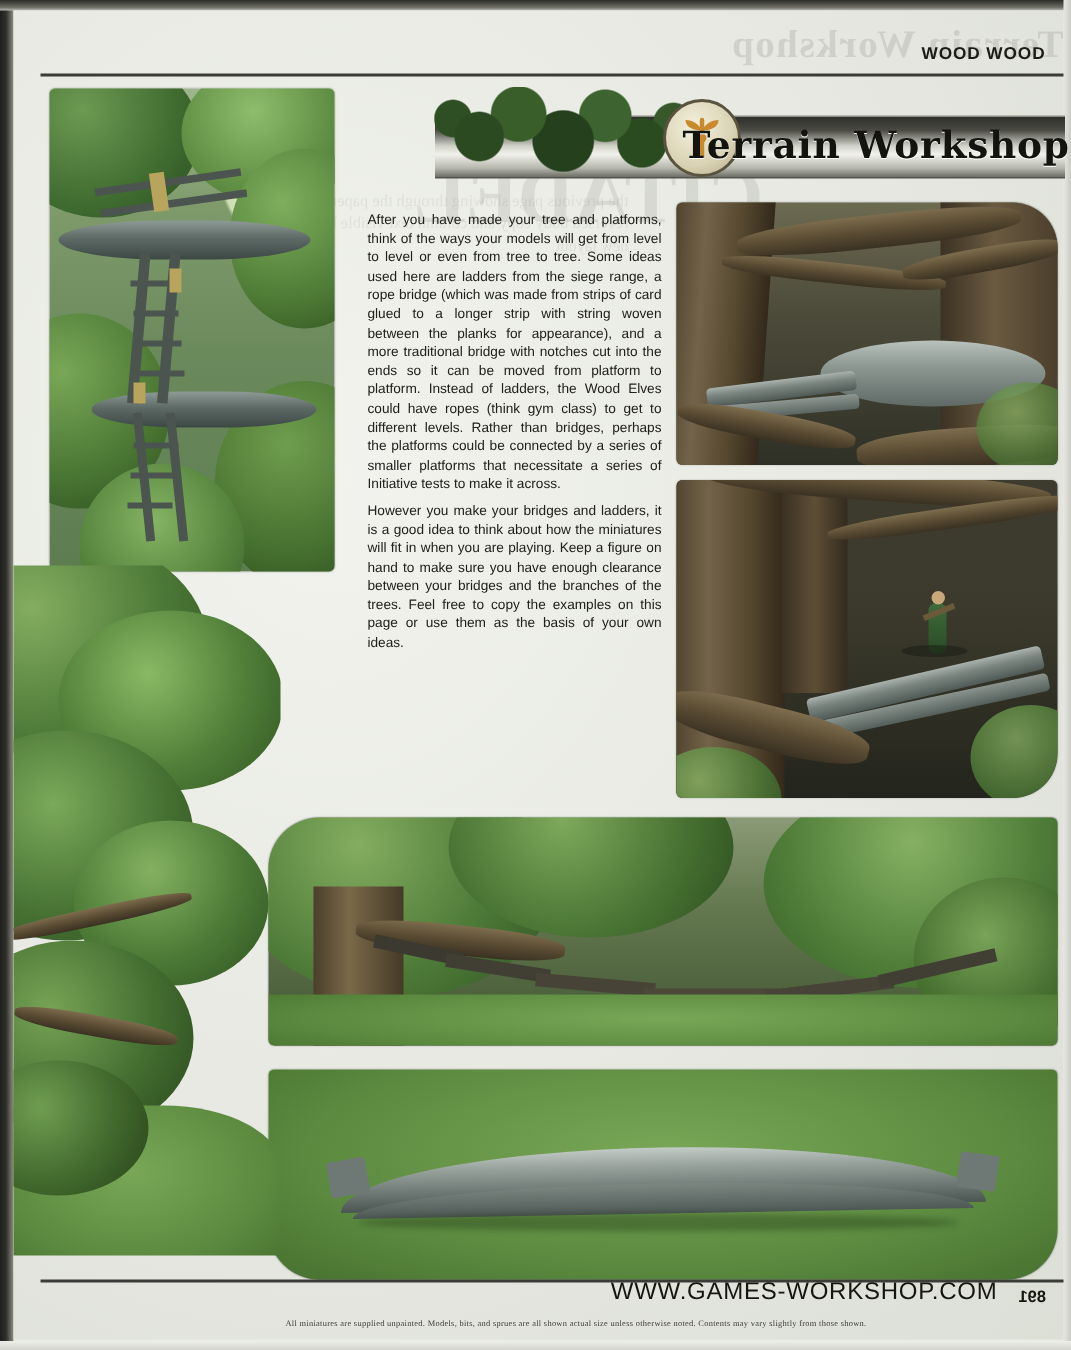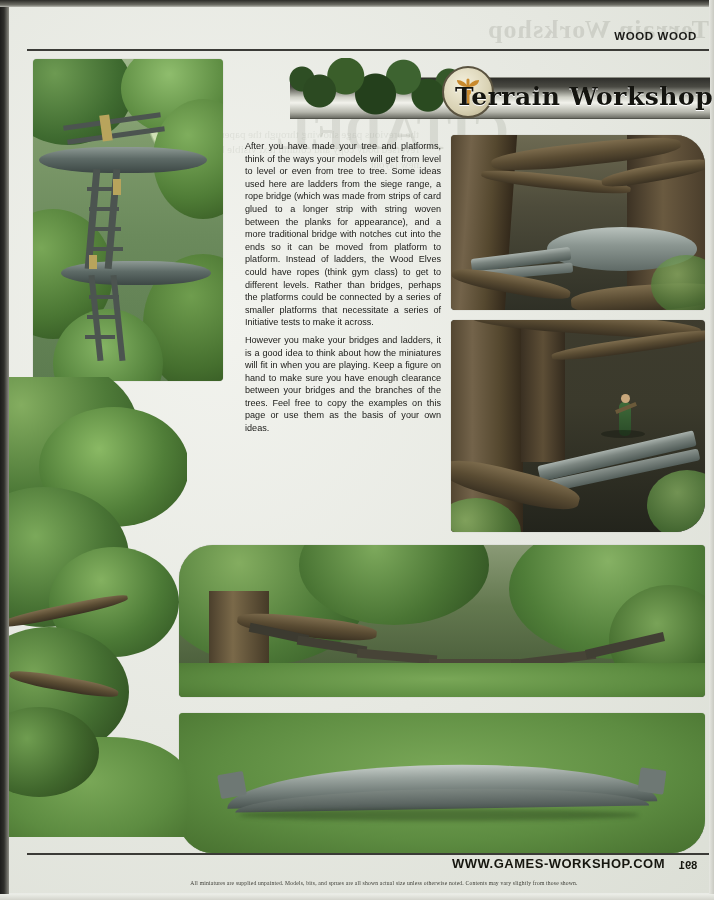--- a/index.html
+++ b/index.html
@@ -283,22 +283,22 @@
   
   .footer-rule {
     position: absolute;
     left: 18px; bottom: 38px;
     width: 682px; height: 2px;
     background: #3b3b37;
   }
   .footer-url {
     position: absolute;
     right: 44px; bottom: 22px;
-    font-size: 13px;
-    font-weight: bold;
+    font-size: 16px;
+    font-weight: normal;
     letter-spacing: 0.5px;
     color: #16160f;
   }
   .footer-page {
     position: absolute;
     right: 12px; bottom: 22px;
     font-size: 11px;
     font-weight: bold;
     color: #16160f;
     transform: scaleX(-1);

